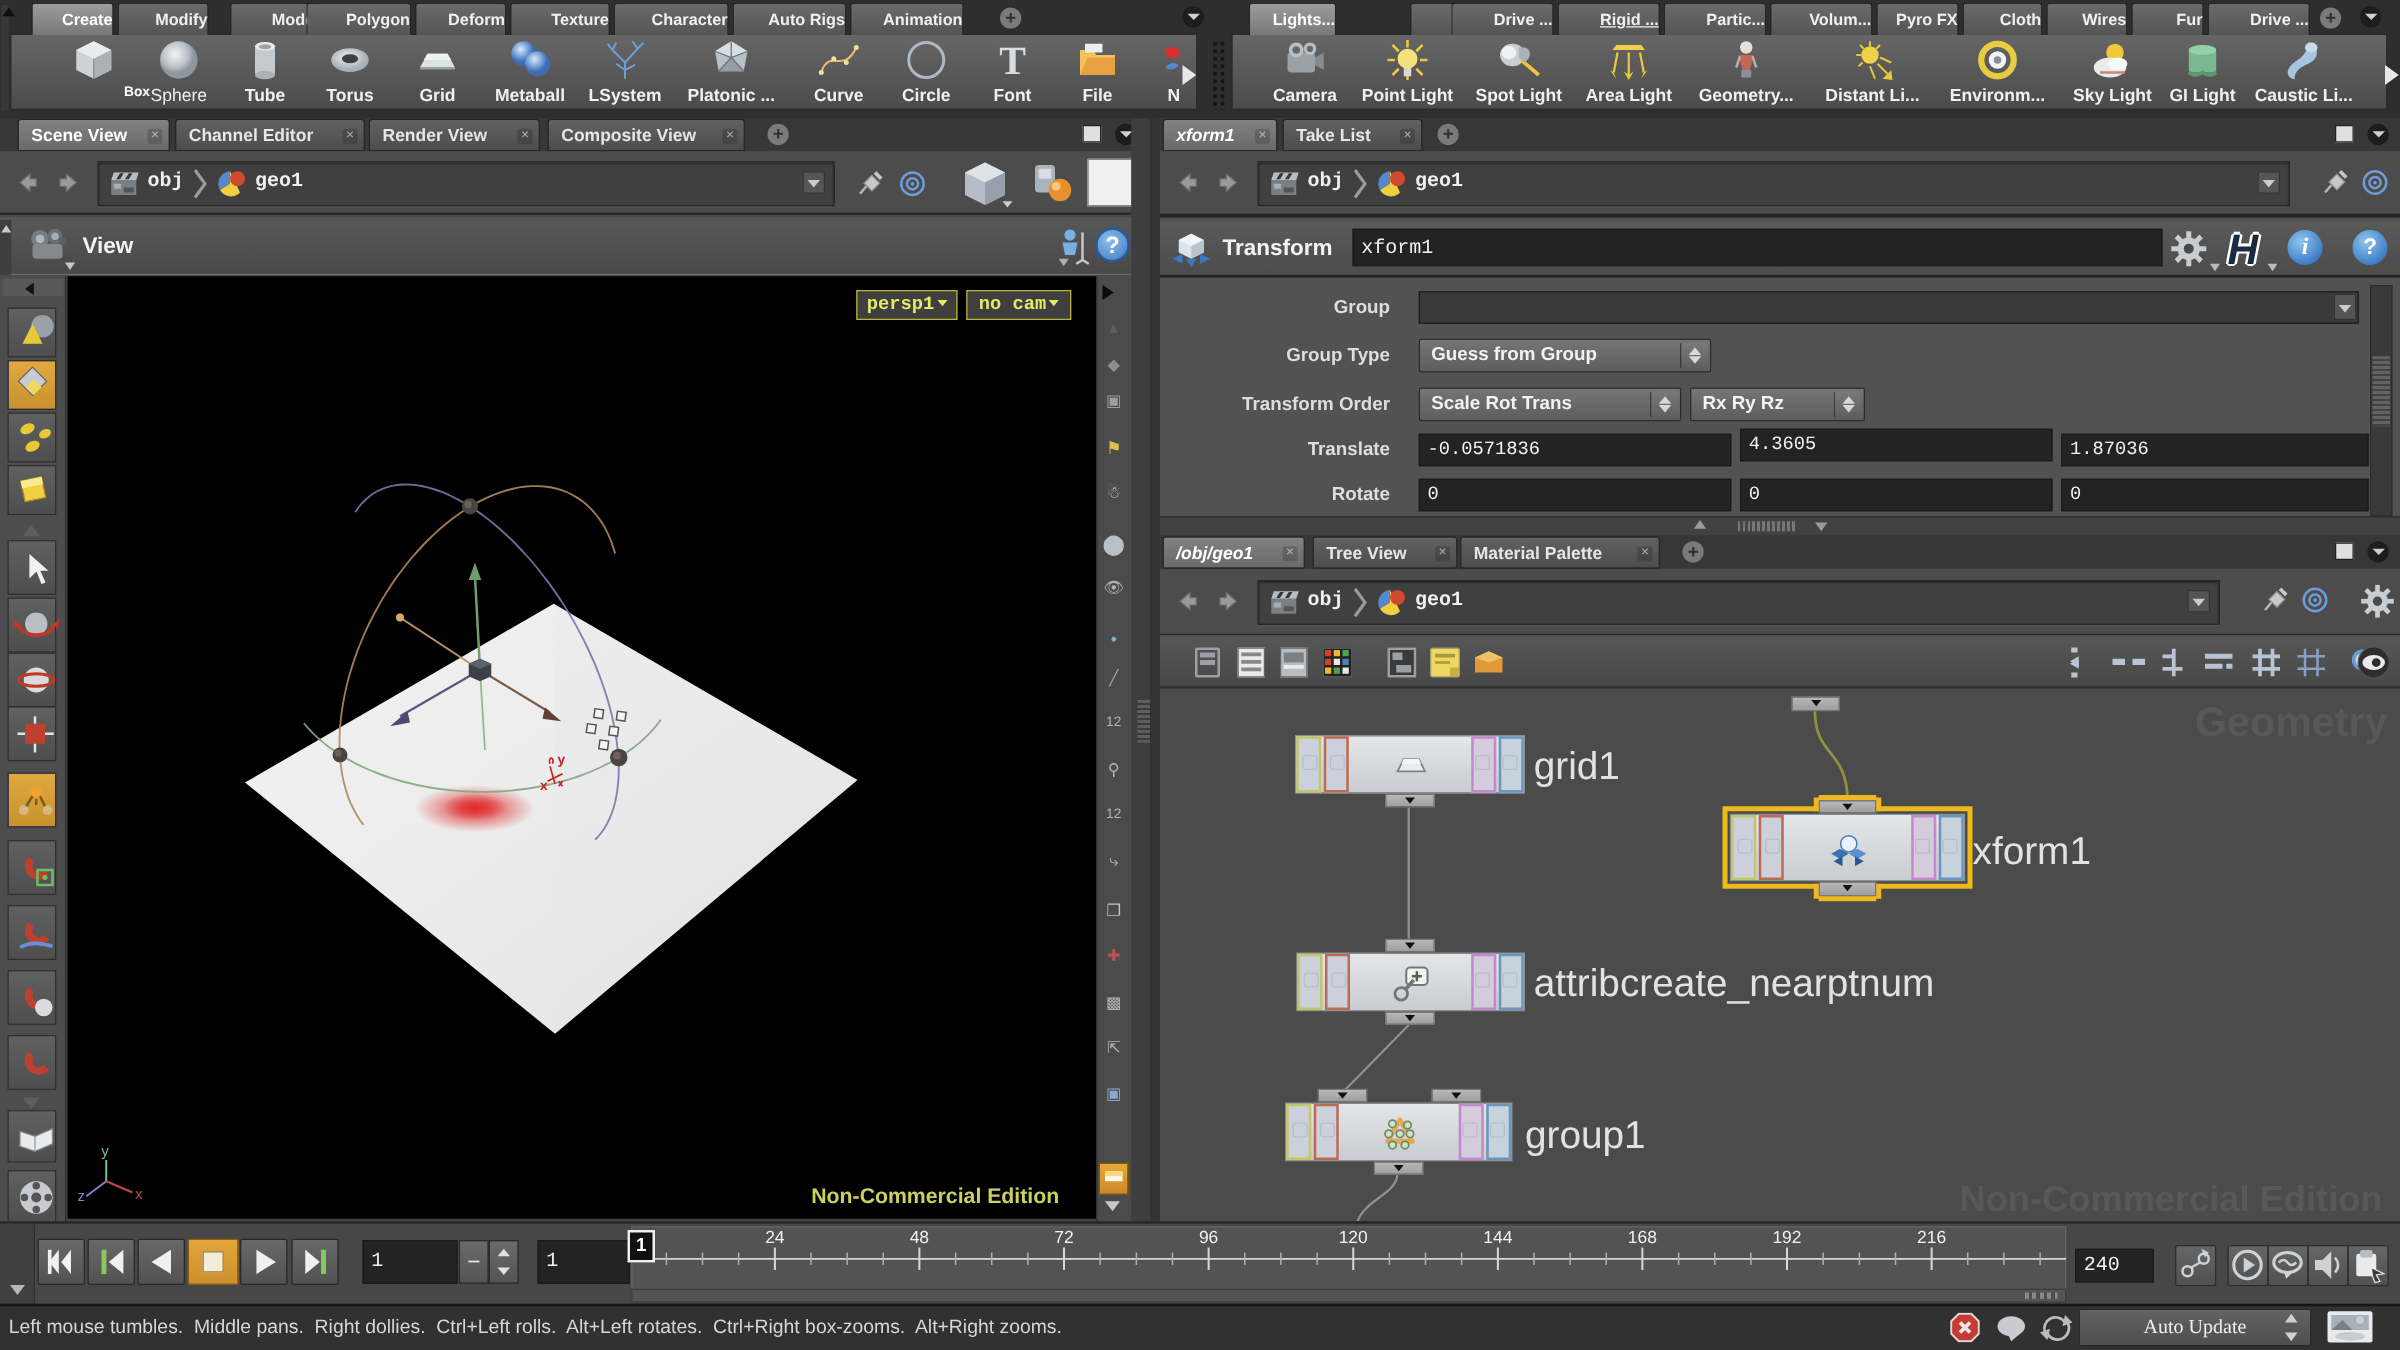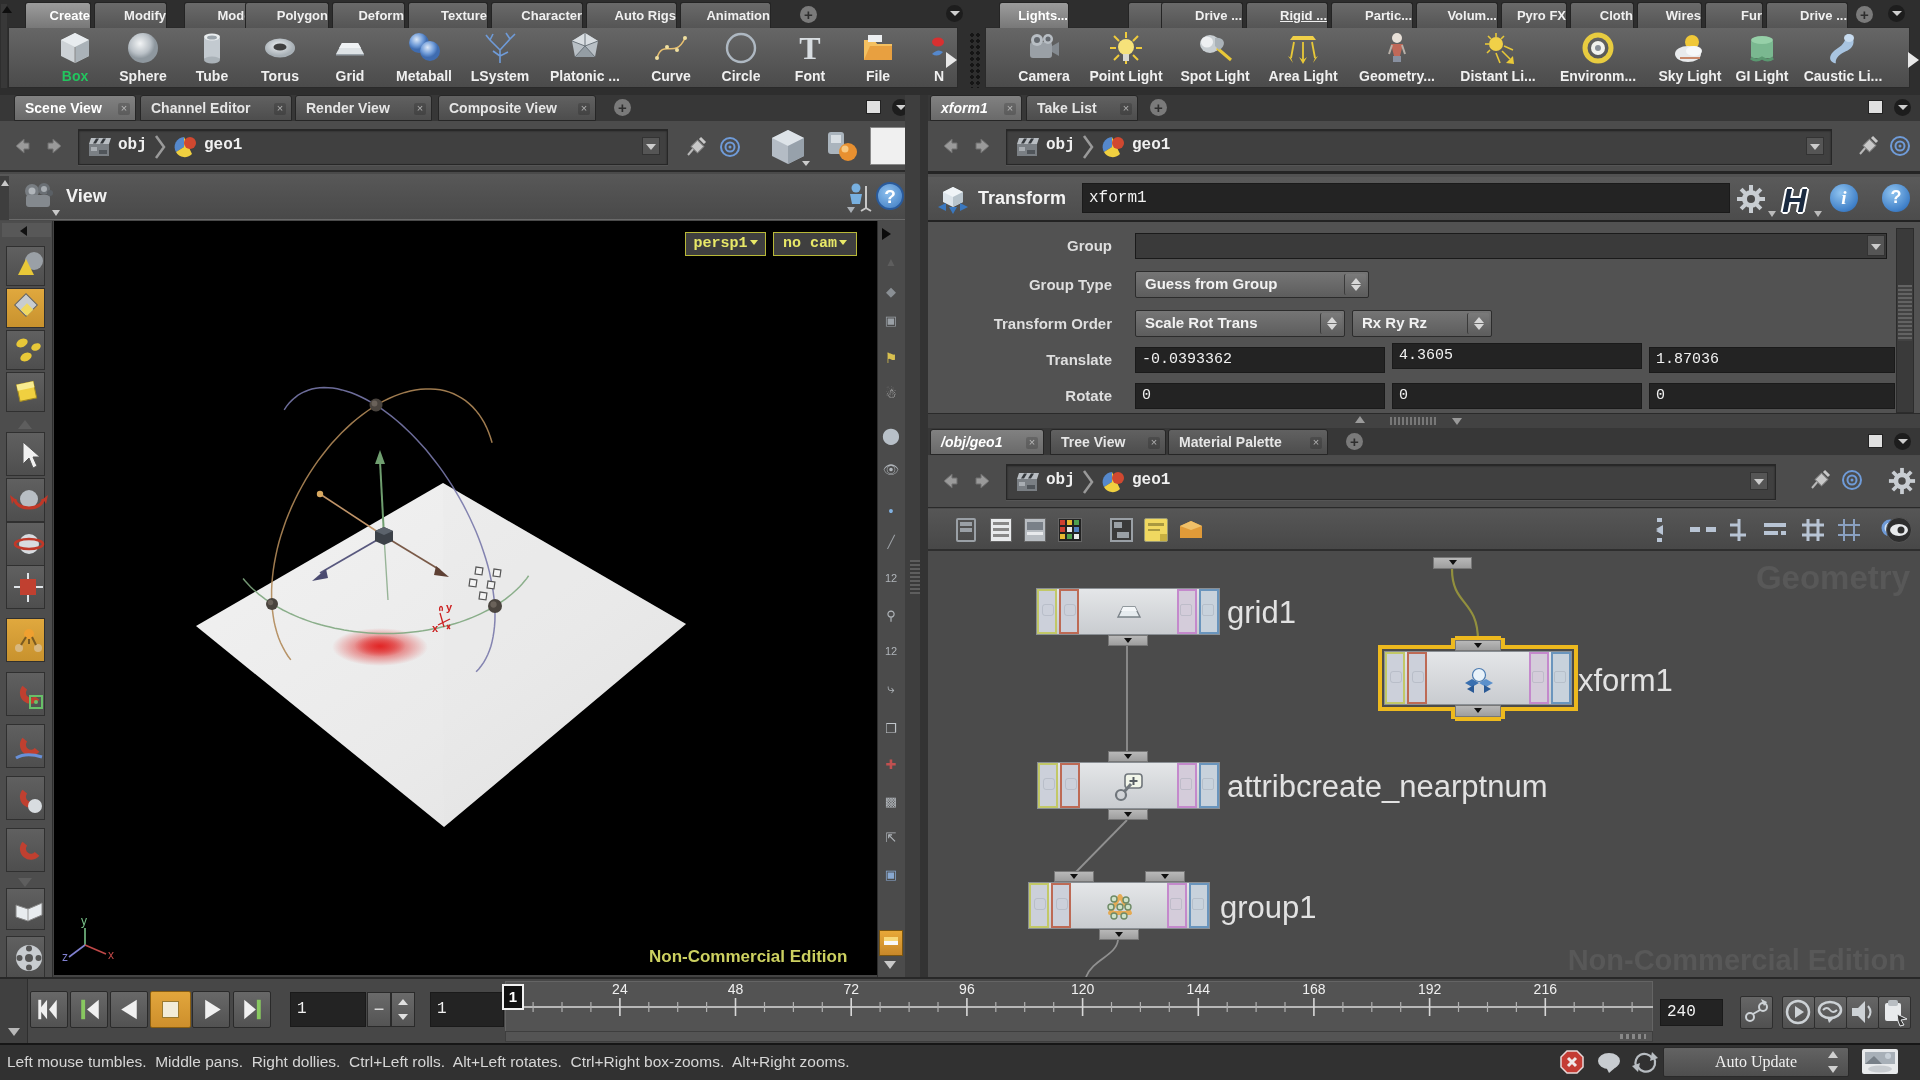--- a/index.html
+++ b/index.html
@@ -77,32 +77,32 @@
     <div class="plus" style="left:1856px;top:6px;">+</div>
     <div class="circbtn" style="left:1888px;top:5px;"></div>
   </div>
 <div class="abs" style="left:0;top:0;width:1920px;height:95px;">
     <div class="abs" style="left:57px;top:30px;width:36px;height:36px;"><svg width="100%" height="100%" viewBox="0 0 36 36">
         <polygon points="18,3 32,10 32,26 18,33 4,26 4,10" fill="#cdd2d6"></polygon>
         <polygon points="18,3 32,10 18,17 4,10" fill="#e8ecef"></polygon>
         <polygon points="18,17 32,10 32,26 18,33" fill="#aab2b8"></polygon>
         <line x1="18" y1="17" x2="18" y2="33" stroke="#888" stroke-width="1"></line>
       </svg></div>
-    <div class="abs" style="left:30px;top:68px;width:90px;text-align:center;color:#22c55e;font-size:14px;font-weight:bold;">Box</div>
+    <div class="abs" style="left:30px;top:68px;width:90px;text-align:right;color:#ffffff;font-size:11px;font-weight:bold;">Box</div>
     <div class="abs" style="left:125px;top:30px;width:36px;height:36px;"><svg width="100%" height="100%" viewBox="0 0 36 36">
         <defs>
           <radialGradient id="gs" cx="40%" cy="35%">
             <stop offset="0%" stop-color="#f2f4f5"></stop>
             <stop offset="70%" stop-color="#b9c0c6"></stop>
             <stop offset="100%" stop-color="#8e979e"></stop>
           </radialGradient>
         </defs>
         <circle cx="18" cy="18" r="15" fill="url(#gs)"></circle>
       </svg></div>
-    <div class="abs" style="left:98px;top:68px;width:90px;text-align:center;color:#f0f0f0;font-size:14px;font-weight:bold;">Sphere</div>
+    <div class="abs" style="left:98px;top:68px;width:90px;text-align:center;color:#f0f0f0;font-size:14px;font-weight:normal;">Sphere</div>
     <div class="abs" style="left:194px;top:30px;width:36px;height:36px;"><svg width="100%" height="100%" viewBox="0 0 36 36">
         <rect x="10" y="7" width="16" height="23" rx="2" fill="#c3cad0"></rect>
         <ellipse cx="18" cy="30" rx="8" ry="3.4" fill="#aab2b8"></ellipse>
         <ellipse cx="18" cy="7" rx="8" ry="3.4" fill="#e9edef"></ellipse>
         <ellipse cx="18" cy="7.4" rx="5" ry="2" fill="#9aa3aa"></ellipse>
       </svg></div>
     <div class="abs" style="left:167px;top:68px;width:90px;text-align:center;color:#f0f0f0;font-size:14px;font-weight:bold;">Tube</div>
     <div class="abs" style="left:262px;top:30px;width:36px;height:36px;"><svg width="100%" height="100%" viewBox="0 0 36 36">
         <defs>
           <radialGradient id="gt" cx="45%" cy="40%">
@@ -641,21 +641,21 @@
 <div class="field" style="left:1135px;top:233px;width:752px;height:26px;background:#3a3a3a;"></div>
 <div class="abs" style="left:1867px;top:235px;width:18px;height:21px;background:#555;border:1px solid #333;">
     <div style="margin:8px 0 0 3px;border:5px solid transparent;border-top:6px solid #ccc;border-bottom:none;width:0;"></div>
   </div>
 <div class="plabel" style="left:962px;top:276px;">Group Type</div>
 <div class="drop" style="left:1135px;top:271px;width:234px;height:27px;">Guess from Group<span class="spin"></span></div>
 <div class="plabel" style="left:962px;top:315px;">Transform Order</div>
 <div class="drop" style="left:1135px;top:310px;width:210px;height:27px;">Scale Rot Trans<span class="spin"></span></div>
 <div class="drop" style="left:1352px;top:310px;width:140px;height:27px;">Rx Ry Rz<span class="spin"></span></div>
 <div class="plabel" style="left:962px;top:351px;">Translate</div>
-<div class="field" style="left:1135px;top:347px;width:250px;height:26px;">-0.0393362</div>
+<div class="field" style="left:1135px;top:347px;width:250px;height:26px;">-0.0571836</div>
 <div class="field" style="left:1392px;top:343px;width:250px;height:26px;">4.3605</div>
 <div class="field" style="left:1649px;top:347px;width:246px;height:26px;">1.87036</div>
 <div class="plabel" style="left:962px;top:387px;">Rotate</div>
 <div class="field" style="left:1135px;top:383px;width:250px;height:26px;">0</div>
 <div class="field" style="left:1392px;top:383px;width:250px;height:26px;">0</div>
 <div class="field" style="left:1649px;top:383px;width:246px;height:26px;">0</div>
 <div class="abs" style="left:1896px;top:228px;width:18px;height:185px;background:#3a3a3a;border:1px solid #2c2c2c;"></div>
 <div class="abs" style="left:1898px;top:285px;width:14px;height:56px;background:repeating-linear-gradient(#636363 0 2px,#424242 2px 4px);"></div>
 <div class="abs" style="left:928px;top:413px;width:992px;height:15px;background:#424242;border-top:1px solid #2a2a2a;"></div>
 <div class="abs" style="left:1355px;top:416px;border:5px solid transparent;border-bottom:7px solid #9a9a9a;border-top:none;"></div>

